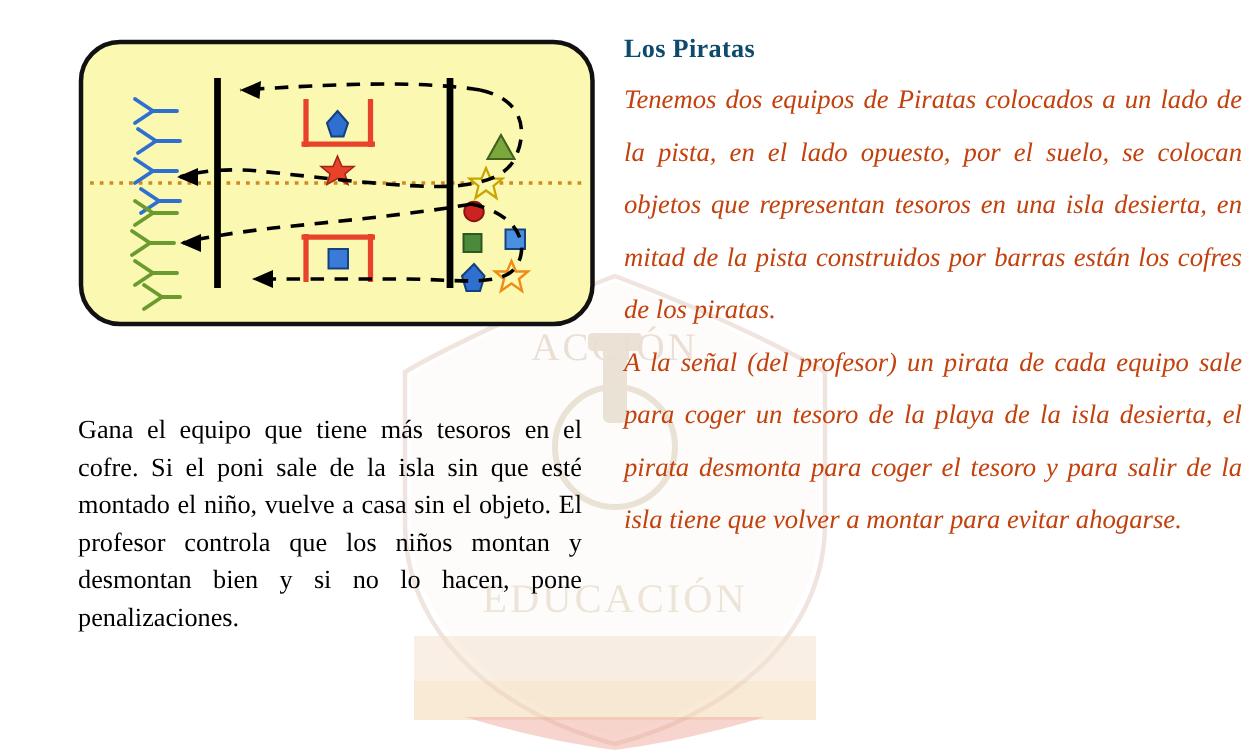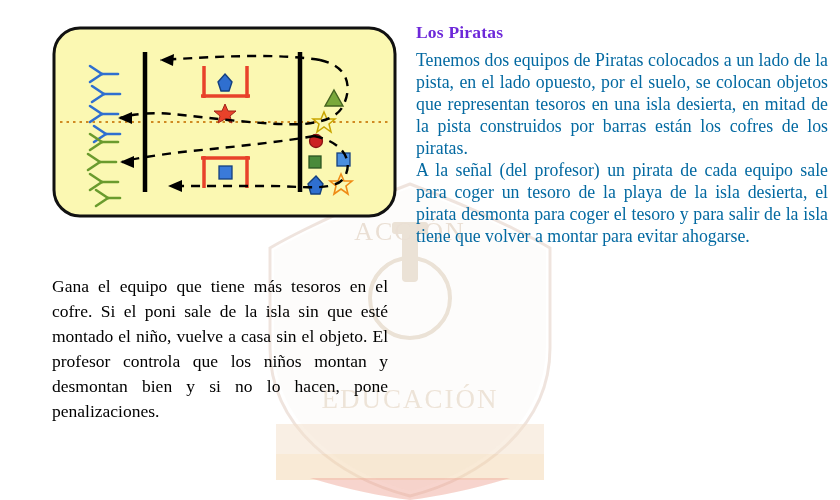--- a/index.html
+++ b/index.html
@@ -62,30 +62,31 @@
     font-size: 17.5px;
     line-height: 25px;
     text-align: justify;
     color: #000;
   }
 
   
   #right-title {
     font-size: 17.5px;
     font-weight: bold;
-    color: #6d28d9;
+    color: #0c4a6e;
     margin: 0 0 6px 0;
     letter-spacing: 0.2px;
   }
   .right-para {
     font-size: 17.8px;
-    line-height: 22px;
+    line-height: 35px;
     text-align: justify;
-    color: #0369a1;
+    color: #c2410c;
     margin: 0;
+    font-style: italic;
   }
 </style>
 </head>
 <body>
 
 <div id="page">
 
   <svg id="watermark" viewBox="0 0 320 322">
     <g fill="none" stroke="#e3cfc4" stroke-width="3">
       <path d="M160 6 C 250 40, 300 70, 300 70 L300 170 C300 250, 230 300, 160 318 C90 300, 20 250, 20 170 L20 70 C20 70, 70 40, 160 6 Z"></path>

